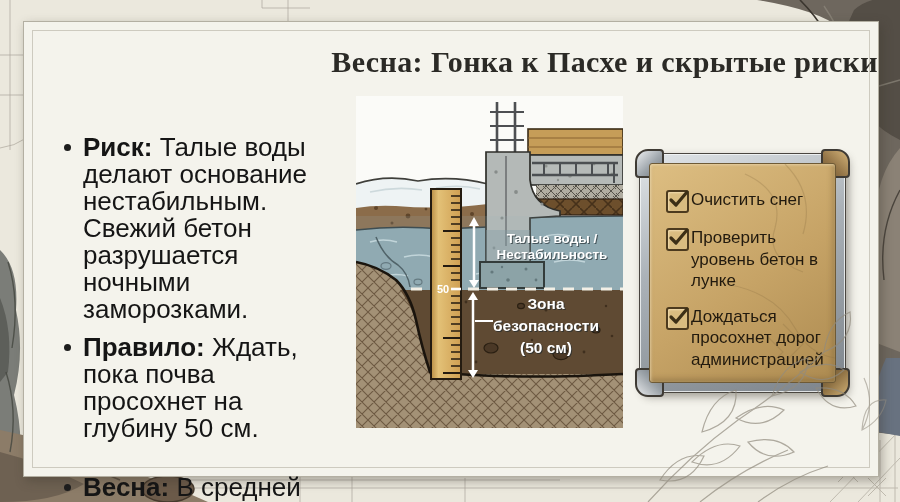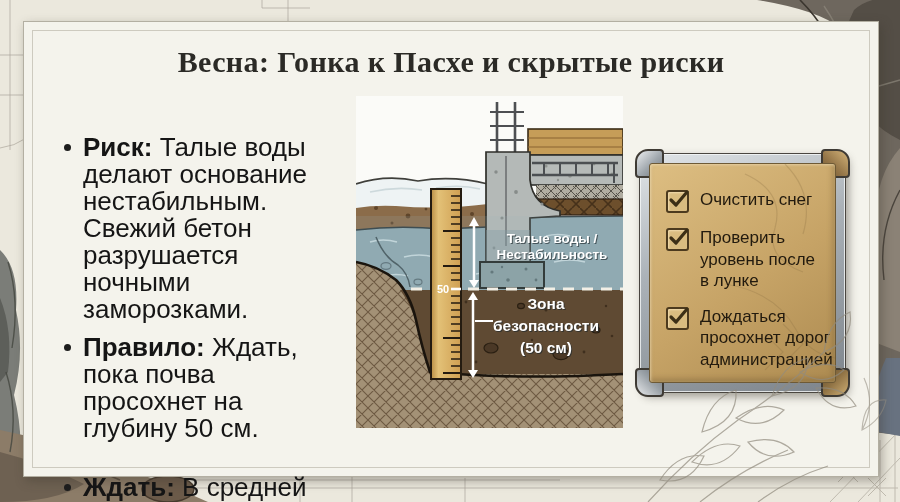--- a/index.html
+++ b/index.html
@@ -17,21 +17,21 @@
     background:#f4f3ec;
     border:1px solid #b3af a2;
     border:1px solid #b3afa2;
     box-shadow:3px 4px 10px rgba(60,55,45,.38);
   }
   .card::after{
     content:"";position:absolute;left:8px;top:8px;right:8px;bottom:8px;
     border:1px solid #adA89a;border:1px solid #ada89a;opacity:.55;pointer-events:none;
   }
   .page-title{
-    margin:0;padding-top:23px;text-align:center;
+    margin:0;padding-top:23px;text-align:right;
     font-family:"Liberation Serif",serif;font-weight:700;
     font-size:30px;letter-spacing:.4px;color:#2b2a26;
   }
 
   
   .bullets{position:absolute;left:38px;top:112px;width:268px;
     list-style:none;margin:0;padding:0;color:#151515;
     font-size:26px;line-height:27px;}
   .bullets li{position:relative;padding-left:21px;margin-bottom:11px;}
   .bullets li:nth-child(2){margin-bottom:32px;}
@@ -60,21 +60,21 @@
   }
   .corner{position:absolute;width:29px;height:29px;border:2px solid #3e3a34;box-sizing:border-box;}
   .corner.tl{left:-5px;top:-5px;border-radius:13px 4px 4px 4px;
     background:linear-gradient(135deg,#eceef0,#9fa6ac 55%,#6f767c);}
   .corner.tr{right:-5px;top:-5px;border-radius:4px 13px 4px 4px;
     background:linear-gradient(225deg,#d3b379,#97784a 55%,#6e5532);}
   .corner.bl{left:-5px;bottom:-5px;border-radius:4px 4px 4px 13px;
     background:linear-gradient(45deg,#e7e9eb,#9aa1a7 55%,#6d747a);}
   .corner.br{right:-5px;bottom:-5px;border-radius:4px 4px 13px 4px;
     background:linear-gradient(315deg,#cdad73,#8f7244 55%,#684f2e);}
-  .check-row{display:flex;align-items:flex-start;gap:11px;margin-bottom:14px;position:relative;}
+  .check-row{display:flex;align-items:flex-start;gap:2px;margin-bottom:14px;position:relative;}
   .checkbox{flex:none;width:19px;height:19px;margin-top:1px;position:relative;
     border:2.5px solid #4c3a1e;border-radius:3px;background:#d9bc80;
     box-shadow:inset 1px 1px 2px rgba(255,240,205,.6);}
   .checkbox svg{position:absolute;left:-2px;top:-5px;}
   .check-label{width:138px;font-size:17px;line-height:21.5px;color:#221a0e;}
   .plaque-texture{position:absolute;right:0;top:0;opacity:.28;}
 </style>
 </head>
 <body>
 
@@ -110,21 +110,21 @@
   <h1 class="page-title">Весна: Гонка к Пасхе и скрытые риски</h1>
 
   <ul class="bullets">
     <li>
       <span class="dot"></span><span class="lead">Риск:</span><span> Талые воды делают основание нестабильным. Свежий бетон разрушается ночными заморозками.</span>
     </li>
     <li>
       <span class="dot"></span><span class="lead">Правило:</span><span> Ждать, пока почва просохнет на глубину 50 см.</span>
     </li>
     <li>
-      <span class="dot"></span><span class="lead">Ждать:</span><span> В средней полосе — обычно после 17 апреля.</span>
+      <span class="dot"></span><span class="lead">Весна:</span><span> В средней полосе — обычно после 17 апреля.</span>
     </li>
   </ul>
 
   <svg class="illus" viewBox="0 0 267 332" width="267" height="332">
     <defs>
       <pattern id="hatch" width="12" height="12" patternUnits="userSpaceOnUse">
         <rect width="12" height="12" fill="#a39176"></rect>
         <path d="M0,12 L12,0 M-3,3 L3,-3 M9,15 L15,9 M0,0 L12,12 M9,-3 L15,3 M-3,9 L3,15" stroke="#6d5942" stroke-width="1.1"></path>
       </pattern>
       <pattern id="herr" width="16" height="16" patternUnits="userSpaceOnUse">
@@ -290,21 +290,21 @@
           </svg>
         </span>
         <span class="check-label">Очистить снег</span>
       </div>
       <div class="check-row">
         <span class="checkbox">
           <svg width="24" height="24" viewBox="0 0 24 24">
             <polyline points="5,13 10,18 21,5" fill="none" stroke="#3c2f16" stroke-width="3.2" stroke-linecap="round" stroke-linejoin="round"></polyline>
           </svg>
         </span>
-        <span class="check-label">Проверить уровень после в лунке</span>
+        <span class="check-label">Проверить уровень бетон в лунке</span>
       </div>
       <div class="check-row">
         <span class="checkbox">
           <svg width="24" height="24" viewBox="0 0 24 24">
             <polyline points="5,13 10,18 21,5" fill="none" stroke="#3c2f16" stroke-width="3.2" stroke-linecap="round" stroke-linejoin="round"></polyline>
           </svg>
         </span>
         <span class="check-label">Дождаться просохнет дорог администрацией</span>
       </div>
     </div>

